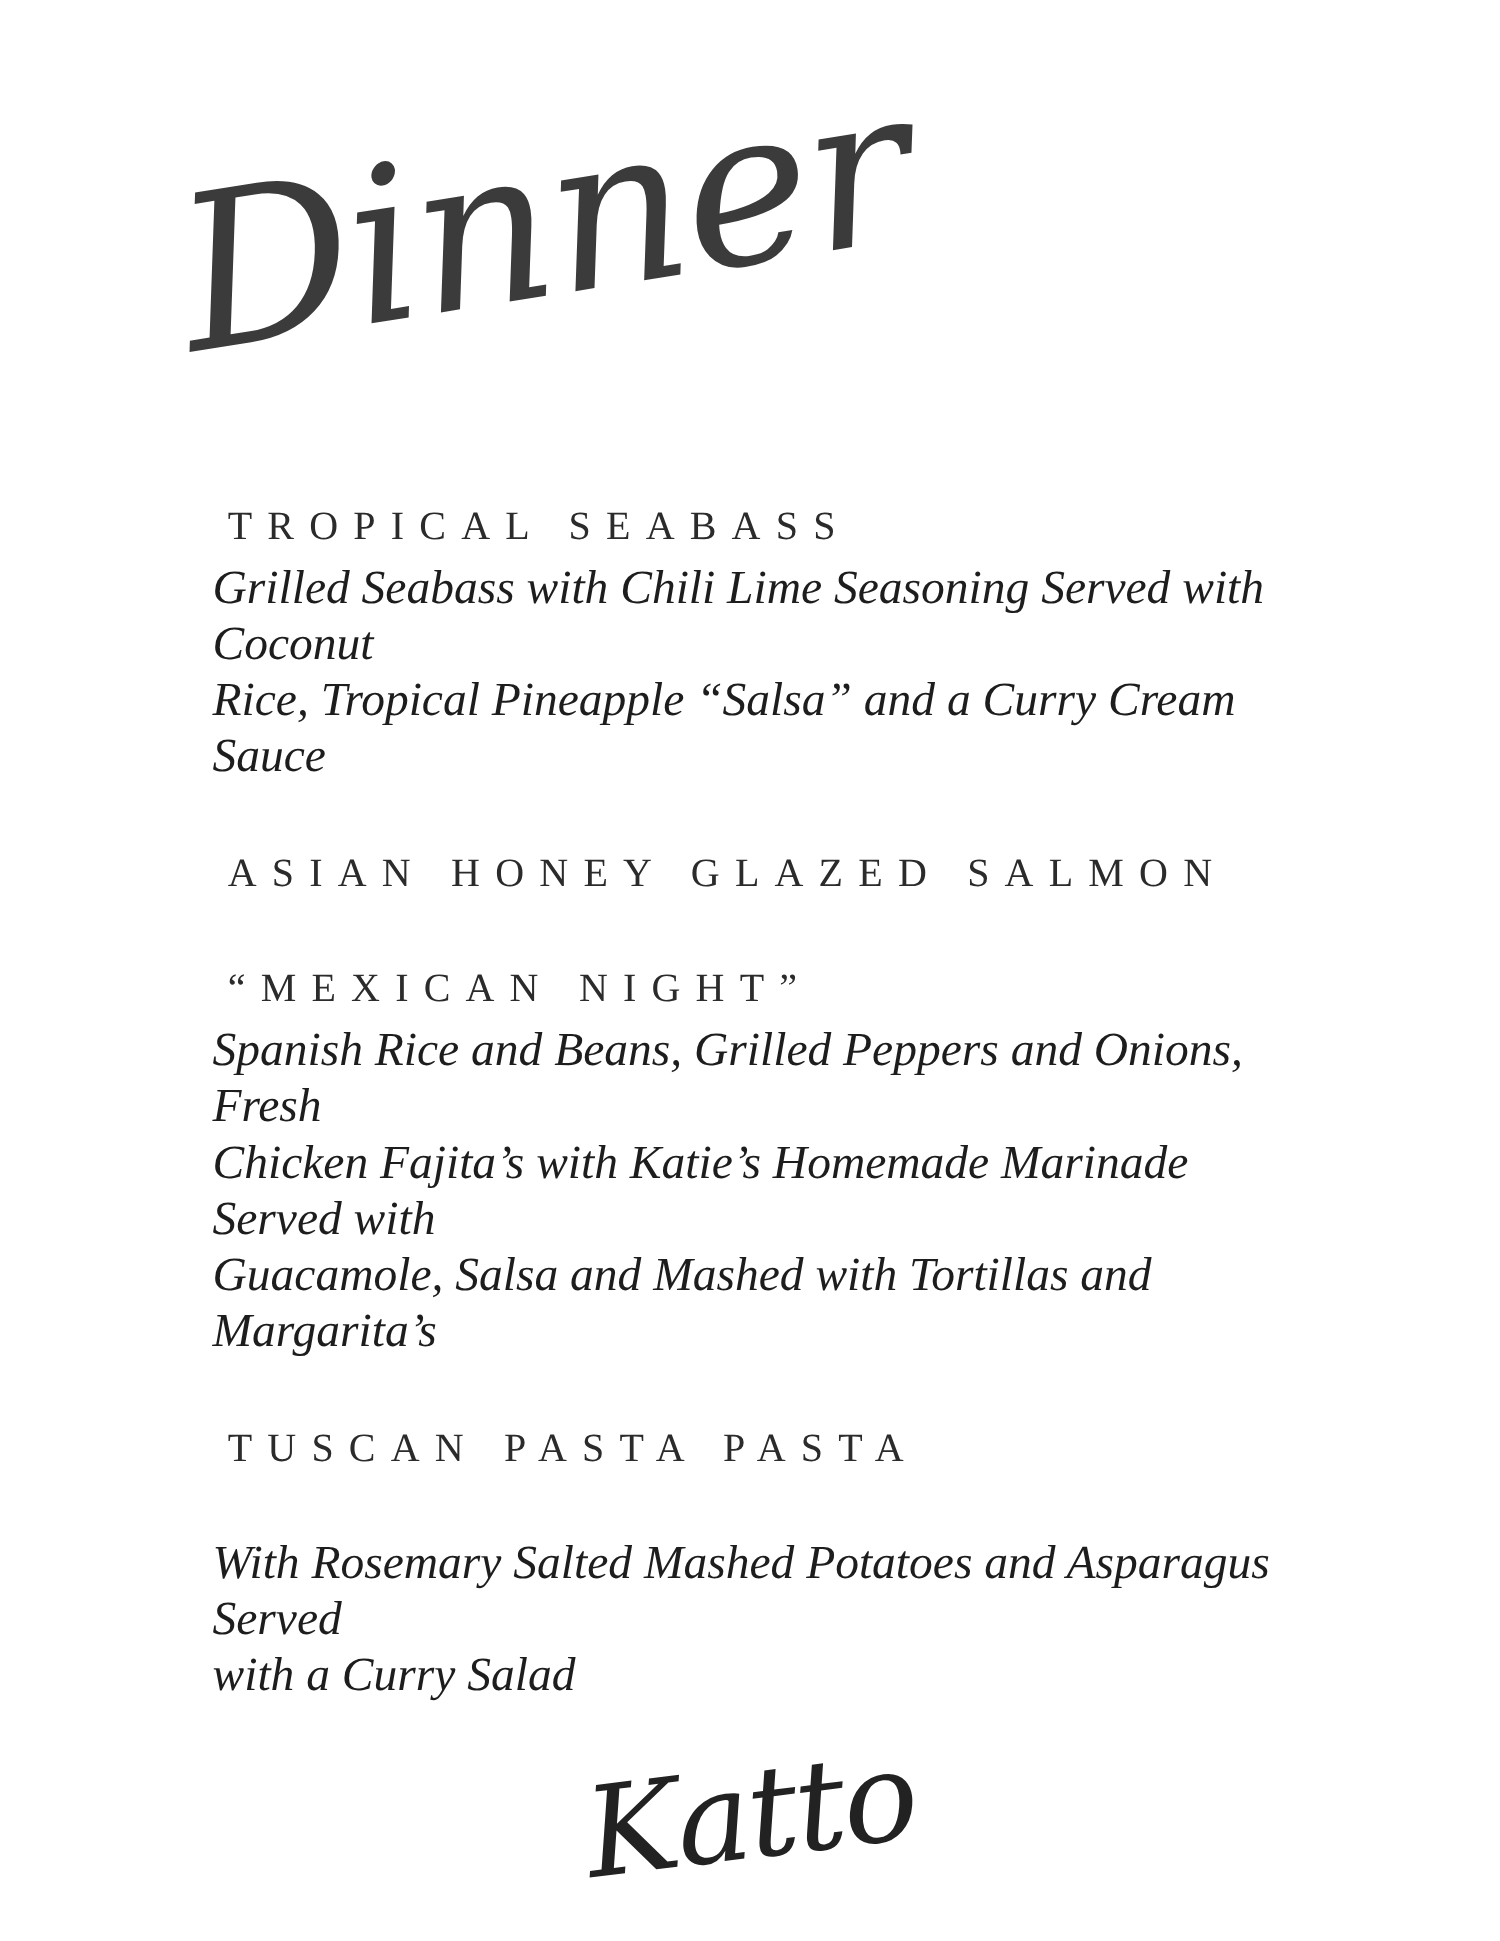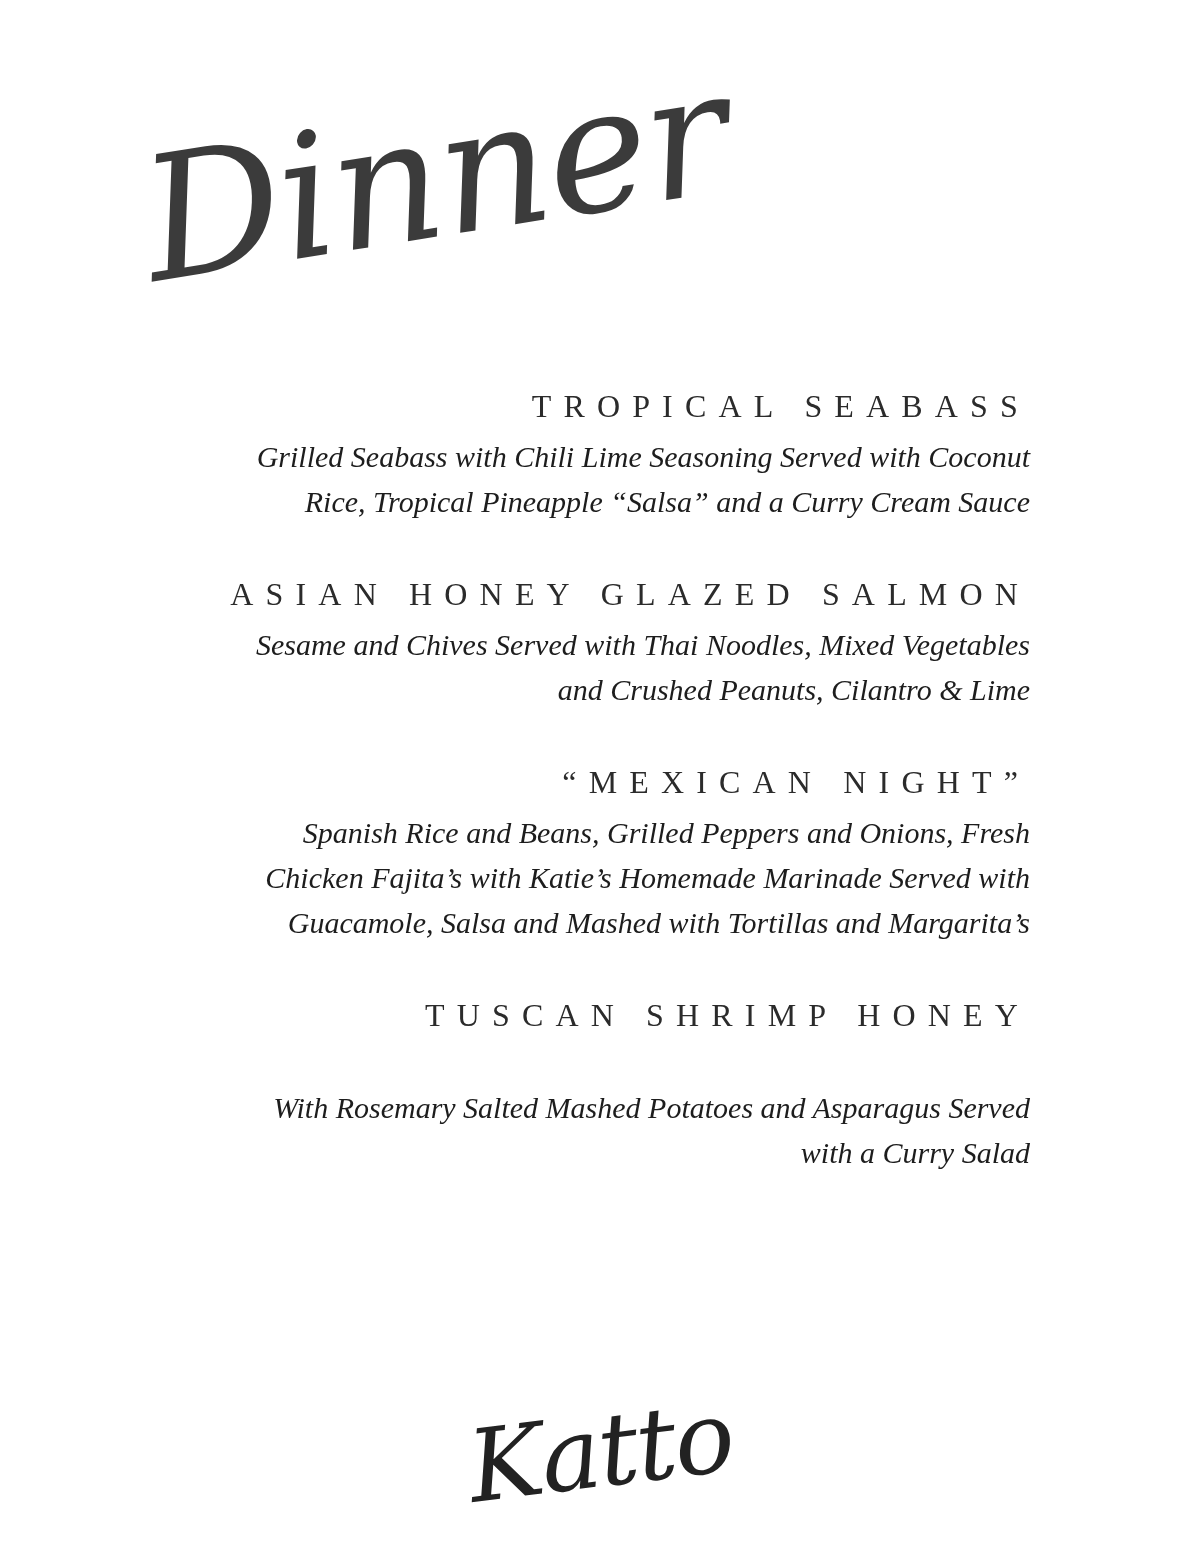--- a/index.html
+++ b/index.html
@@ -30,24 +30,24 @@
     line-height: 1.1;
     color: #3b3b3b;
     transform: rotate(-9deg);
     transform-origin: left center;
     letter-spacing: -2px;
     white-space: nowrap;
   }
   
   .menu {
     position: absolute;
-    top: 384px;
+    top: 398px;
     left: 0;
     right: 0;
-    text-align: right;
+    text-align: left;
   }
   .menu-section {
     margin: 0 auto 48px auto;
     max-width: 860px;
   }
   .item-name {
     margin: 0 0 6px 0;
     font-family: "Liberation Serif", serif;
     font-weight: 400;
     font-size: 32px;
@@ -56,21 +56,21 @@
     text-indent: 0.38em; 
     color: #2b2b2b;
   }
   .item-name .hline {
     display: block;
   }
   .item-desc {
     margin: 0;
     font-family: "Liberation Serif", serif;
     font-style: italic;
-    font-size: 30px;
+    font-size: 38px;
     line-height: 45px;
     color: #1d1d1d;
   }
   .item-desc .dline {
     display: block;
   }
   
   .signature {
     position: absolute;
     top: 1392px;
@@ -105,40 +105,36 @@
       <p class="item-desc">
         <span class="dline">Grilled Seabass with Chili Lime Seasoning Served with Coconut</span>
         <span class="dline">Rice, Tropical Pineapple “Salsa” and a Curry Cream Sauce</span>
       </p>
     </section>
 
     <section class="menu-section">
       <h2 class="item-name">
         <span class="hline">ASIAN HONEY GLAZED SALMON</span>
       </h2>
-      <p class="item-desc">
-        <span class="dline">Sesame and Chives Served with Thai Noodles, Mixed Vegetables</span>
-        <span class="dline">and Crushed Peanuts, Cilantro &amp; Lime</span>
-      </p>
     </section>
 
     <section class="menu-section">
       <h2 class="item-name">
         <span class="hline">“MEXICAN NIGHT”</span>
       </h2>
       <p class="item-desc">
         <span class="dline">Spanish Rice and Beans, Grilled Peppers and Onions, Fresh</span>
         <span class="dline">Chicken Fajita’s with Katie’s Homemade Marinade Served with</span>
         <span class="dline">Guacamole, Salsa and Mashed with Tortillas and Margarita’s</span>
       </p>
     </section>
 
     <section class="menu-section">
       <h2 class="item-name">
-        <span class="hline">TUSCAN SHRIMP HONEY</span>
+        <span class="hline">TUSCAN PASTA PASTA</span>
       </h2>
     </section>
 
     <section class="menu-section">
       <p class="item-desc">
         <span class="dline">With Rosemary Salted Mashed Potatoes and Asparagus Served</span>
         <span class="dline">with a Curry Salad</span>
       </p>
     </section>
 

